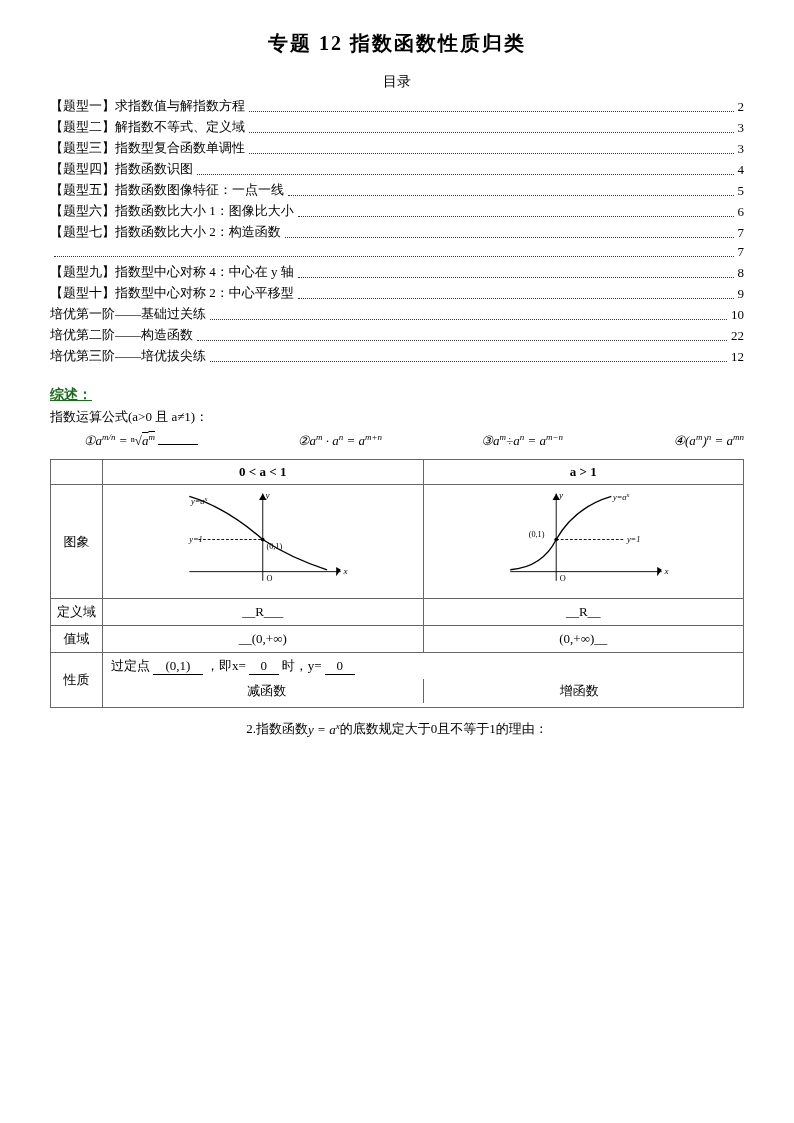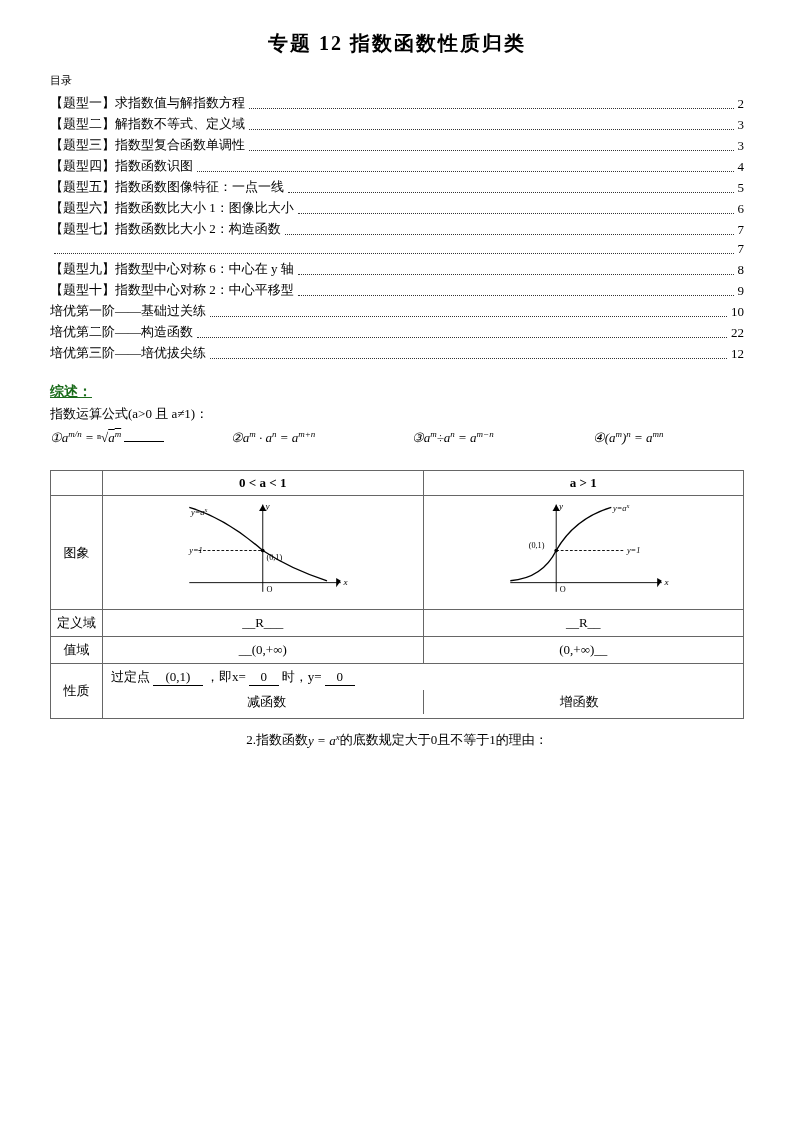--- a/index.html
+++ b/index.html
@@ -13,22 +13,22 @@
       padding: 30px 50px;
     }
     .page-title {
       text-align: center;
       font-size: 20px;
       font-weight: bold;
       margin-bottom: 16px;
       letter-spacing: 2px;
     }
     .toc-title {
-      text-align: left;
-      font-size: 11px;
+      text-align: center;
+      font-size: 14px;
       margin-bottom: 6px;
     }
     .toc-item {
       display: flex;
       align-items: flex-end;
       margin-bottom: 3px;
       font-size: 13px;
     }
     .toc-item-label {
       white-space: nowrap;
@@ -52,23 +52,24 @@
       margin-bottom: 4px;
       text-decoration: underline;
     }
     .formula-line {
       font-size: 13px;
       margin-bottom: 6px;
     }
     .formula-row {
       display: flex;
       gap: 30px;
-      margin-bottom: 24px;
+      margin-bottom: 10px;
       font-size: 13px;
       align-items: center;
+      text-align: right;
     }
     .formula-item {
       flex: 1;
     }
     
     .main-table {
       width: 100%;
       border-collapse: collapse;
       margin-bottom: 12px;
       font-size: 13px;
@@ -154,21 +155,21 @@
       <div class="toc-item">
       <span class="toc-item-label">【题型七】指数函数比大小 2：构造函数</span>
       <span class="toc-dots"></span>
       <span class="toc-page">7</span>
     </div>
       <div class="toc-item">
       <span class="toc-dots"></span>
       <span class="toc-page">7</span>
     </div>
       <div class="toc-item">
-      <span class="toc-item-label">【题型九】指数型中心对称 6：中心在 y 轴</span>
+      <span class="toc-item-label">【题型九】指数型中心对称 4：中心在 y 轴</span>
       <span class="toc-dots"></span>
       <span class="toc-page">8</span>
     </div>
       <div class="toc-item">
       <span class="toc-item-label">【题型十】指数型中心对称 2：中心平移型</span>
       <span class="toc-dots"></span>
       <span class="toc-page">9</span>
     </div>
       <div class="toc-item">
       <span class="toc-item-label">培优第一阶——基础过关练</span>

